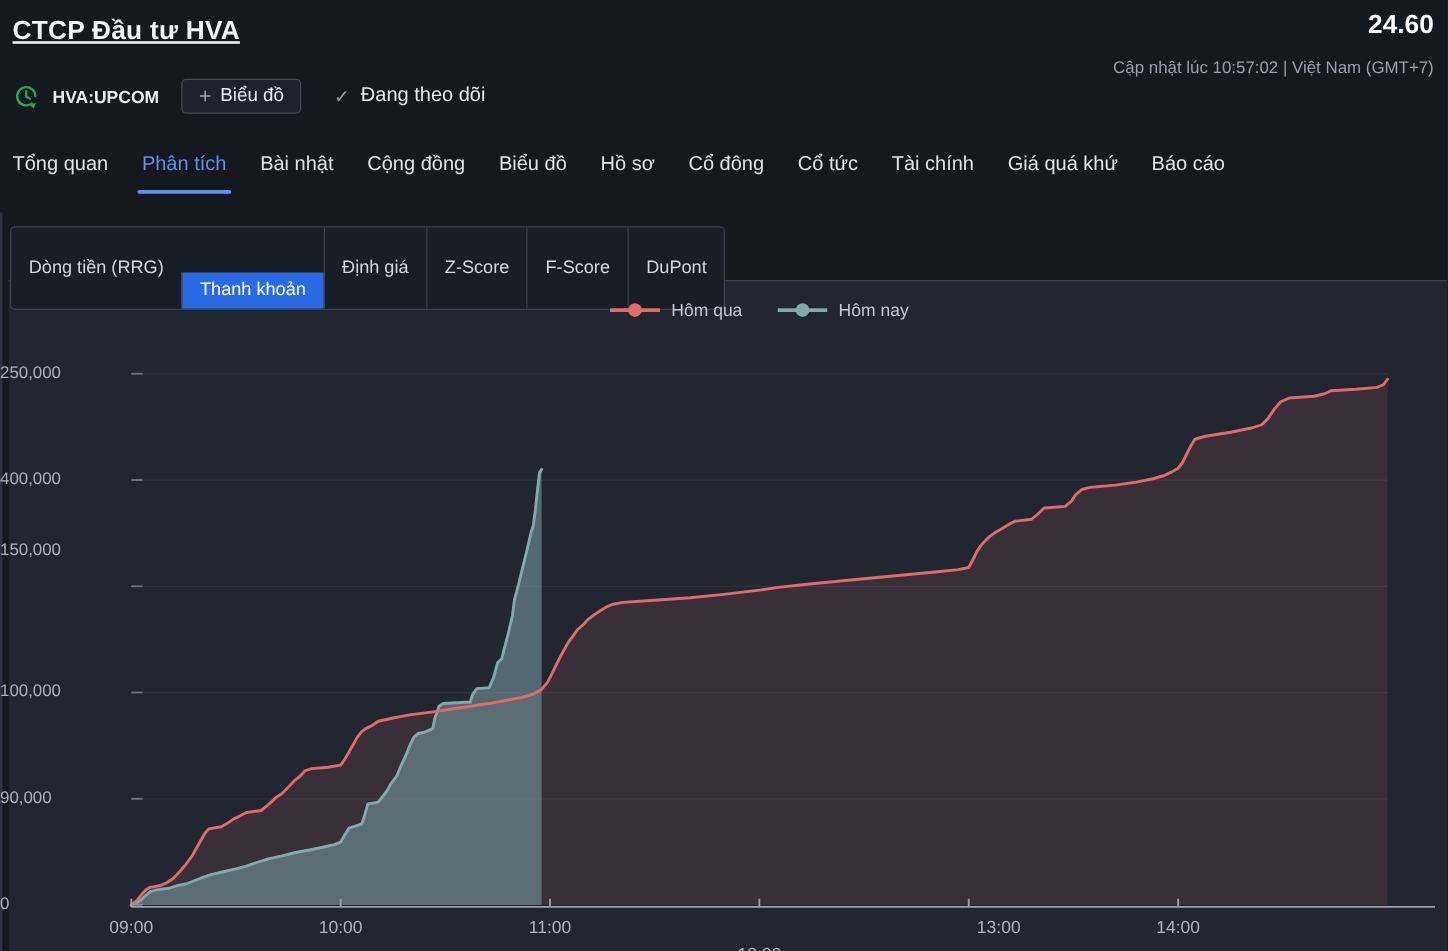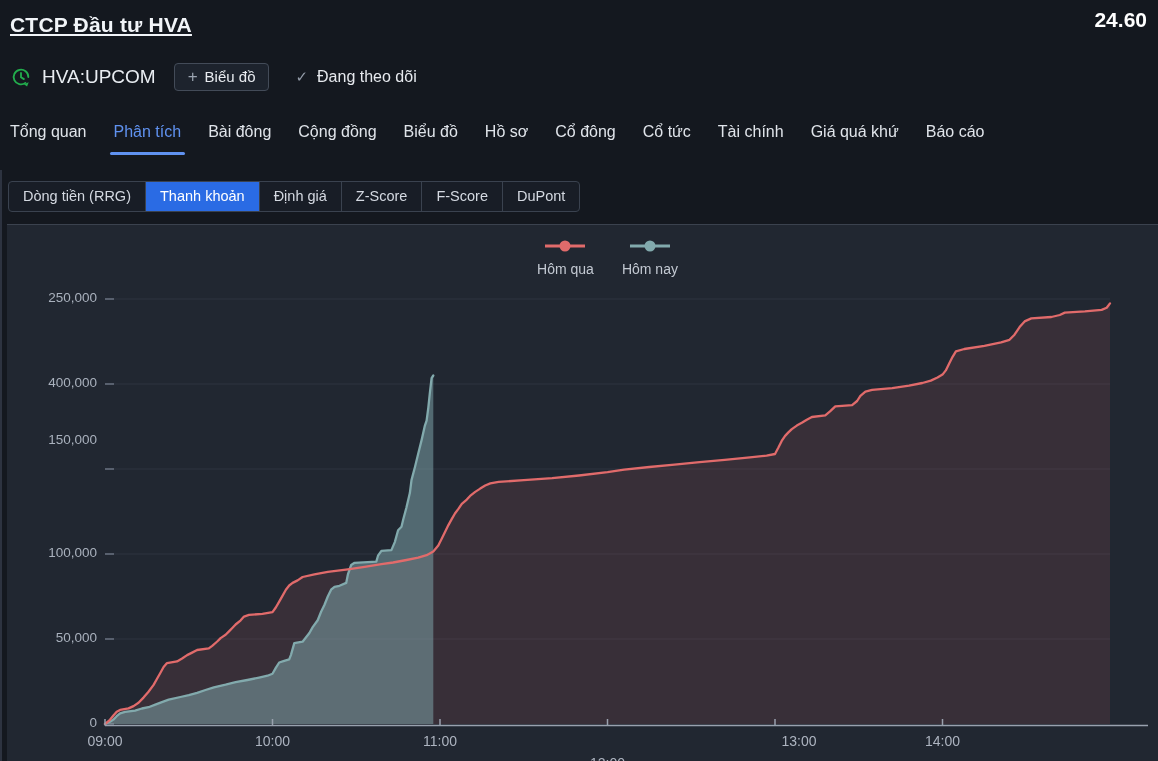--- a/index.html
+++ b/index.html
@@ -13,21 +13,21 @@
   }
   
   .company-title{
     position:absolute; left:10px; top:13px;
     font-size:21px; font-weight:bold; color:#f1f4f8; letter-spacing:.2px;text-decoration:underline;
   }
   .ticker-row{
     position:absolute; left:10px; top:60px; height:34px;
     display:flex; align-items:center; gap:10px;
   }
-  .ticker{ font-size:19px; color:#e9edf2; }
+  .ticker{ font-size:14px; color:#e9edf2;font-weight:bold; }
   .chart-btn{
     margin-left:8px; display:flex; align-items:center; gap:7px;
     padding:4px 13px 5px; border:1px solid #434b58; border-radius:4px;
     background:#1d232d; color:#e8ebf0; font-size:15px;
     font-family:"Liberation Sans", sans-serif; cursor:pointer;
   }
   .chart-btn .plus{ color:#9aa3b0; font-size:17px; line-height:1; }
   .watch{ margin-left:16px; display:flex; align-items:center; gap:9px; cursor:pointer; }
   .watch .check{ color:#939ba8; font-size:15px; }
   .watch .watch-label{ font-size:16px; color:#e6e9ee; }
@@ -54,38 +54,38 @@
     border:1px solid #3a424f; border-radius:4px; overflow:hidden;
     background:#181d26;
   }
   .subtab{
     padding:6px 14px 7px; font-size:14.5px; color:#d4d9e1;
     border:none; background:transparent; cursor:pointer;
     font-family:"Liberation Sans", sans-serif; white-space:nowrap;
     border-left:1px solid #3a424f;
   }
   .subtab:first-child{ border-left:none; }
-  .subtab.active{ background:#2a6be4; color:#ffffff; }
+  .subtab.active{ background:#2a6be4; color:#ffffff;margin-top:36px; }
   
   .chart-panel{
     position:absolute; left:7px; right:0; top:224px; bottom:0;
     background:#212731; border-top:1px solid #3b424e;
   }
   .edge-strip{
     position:absolute; left:0; top:170px; bottom:0; width:2px; background:#2d3340;
   }
   .legend{
     position:absolute; left:105px; top:240px; width:1005px;
     display:flex; justify-content:center; gap:28px; z-index:3;
   }
-  .legend-item{ display:flex; align-items:center; gap:9px; cursor:pointer;flex-direction:column; }
+  .legend-item{ display:flex; align-items:center; gap:9px; cursor:pointer; }
   .legend-label{ font-size:14px; color:#c3c9d2; }
   #plot{ position:absolute; left:0; top:0; z-index:1; pointer-events:none; }
   .ylab{
-    position:absolute; left:0; width:97px; text-align:right;
+    position:absolute; left:0; width:97px; 
     font-size:13.5px; color:#a9b1bd; z-index:2;
   }
   .xlab{
     position:absolute; width:70px; text-align:center;
     font-size:14px; color:#adb4c0; z-index:2;
   }
 </style>
 </head>
 <body>
 
@@ -112,27 +112,28 @@
       <span>Biểu đồ</span>
     </button>
     <span class="watch">
       <span class="check">✓</span>
       <span class="watch-label">Đang theo dõi</span>
     </span>
   </div>
 
   <div class="price-block">
     <div class="price">24.60</div>
+    <div class="updated">Cập nhật lúc  10:57:02 | Việt Nam (GMT+7)</div>
   </div>
 </div>
 
 <nav class="main-nav">
   <span class="nav-item">Tổng quan</span>
   <span class="nav-item active">Phân tích</span>
-  <span class="nav-item">Bài đông</span>
+  <span class="nav-item">Bài nhật</span>
   <span class="nav-item">Cộng đồng</span>
   <span class="nav-item">Biểu đồ</span>
   <span class="nav-item">Hồ sơ</span>
   <span class="nav-item">Cổ đông</span>
   <span class="nav-item">Cổ tức</span>
   <span class="nav-item">Tài chính</span>
   <span class="nav-item">Giá quá khứ</span>
   <span class="nav-item">Báo cáo</span>
 </nav>
 
@@ -181,21 +182,21 @@
     <line x1="105" y1="725.5" x2="1148" y2="725.5" stroke="#99a1ae" stroke-width="1.5"></line>
     <line x1="105" y1="719" x2="105" y2="725.5" stroke="#99a1ae" stroke-width="1.5"></line>
     <line x1="272.5" y1="719" x2="272.5" y2="725.5" stroke="#99a1ae" stroke-width="1.5"></line>
     <line x1="440" y1="719" x2="440" y2="725.5" stroke="#99a1ae" stroke-width="1.5"></line>
     <line x1="607.5" y1="719" x2="607.5" y2="725.5" stroke="#99a1ae" stroke-width="1.5"></line>
     <line x1="775" y1="719" x2="775" y2="725.5" stroke="#99a1ae" stroke-width="1.5"></line>
     <line x1="942.5" y1="719" x2="942.5" y2="725.5" stroke="#99a1ae" stroke-width="1.5"></line>
   </svg>
 
 <div class="ylab" style="top: 715px;">0</div>
-<div class="ylab" style="top: 630px;">50,000</div>
+<div class="ylab" style="top: 630px;">90,000</div>
 <div class="ylab" style="top: 545px;">100,000</div>
 <div class="ylab" style="top: 432px;">150,000</div>
 <div class="ylab" style="top: 375px;">400,000</div>
 <div class="ylab" style="top: 290px;">250,000</div>
 <div class="xlab" style="left: 70px; top: 733px;">09:00</div>
 <div class="xlab" style="left: 237.5px; top: 733px;">10:00</div>
 <div class="xlab" style="left: 405px; top: 733px;">11:00</div>
 <div class="xlab" style="left: 572.5px; top: 755px;">12:00</div>
 <div class="xlab" style="left: 764px; top: 733px;">13:00</div>
 <div class="xlab" style="left: 907.5px; top: 733px;">14:00</div>

